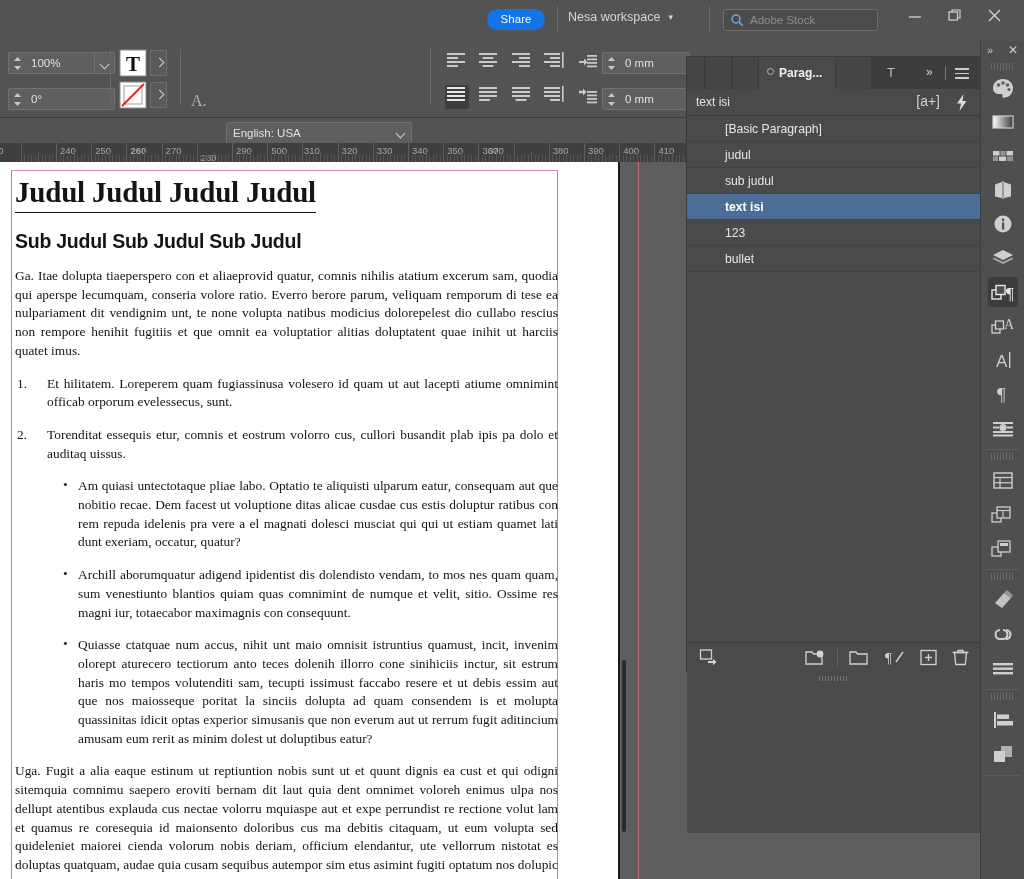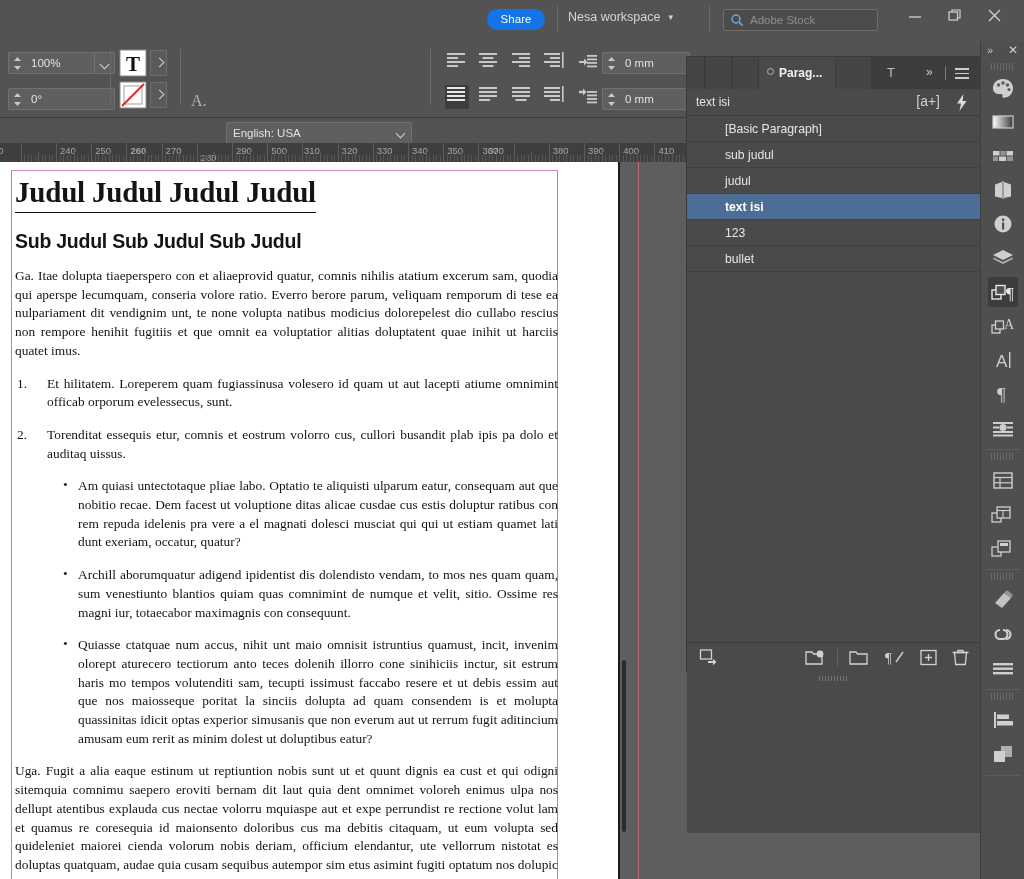--- a/index.html
+++ b/index.html
@@ -875,24 +875,24 @@
       <svg style="position:absolute; right:12px; top:5px;" width="12" height="17" viewBox="0 0 12 17">
         <path d="M7.5 0 L1 9.5 H5 L3.5 17 L10.5 7 H6.5 Z" fill="#dcdcdc"></path>
       </svg>
     </div>
 
     <div class="style-list" id="style-list">
         <div class="style-row">
           <div class="nm">[Basic Paragraph]</div>
         </div>
         <div class="style-row">
-          <div class="nm">sub judul</div>
+          <div class="nm">judul</div>
         </div>
         <div class="style-row">
-          <div class="nm">judul</div>
+          <div class="nm">sub judul</div>
         </div>
         <div class="style-row sel">
           <div class="nm">text isi</div>
         </div>
         <div class="style-row">
           <div class="nm">123</div>
         </div>
         <div class="style-row">
           <div class="nm">bullet</div>
         </div>

